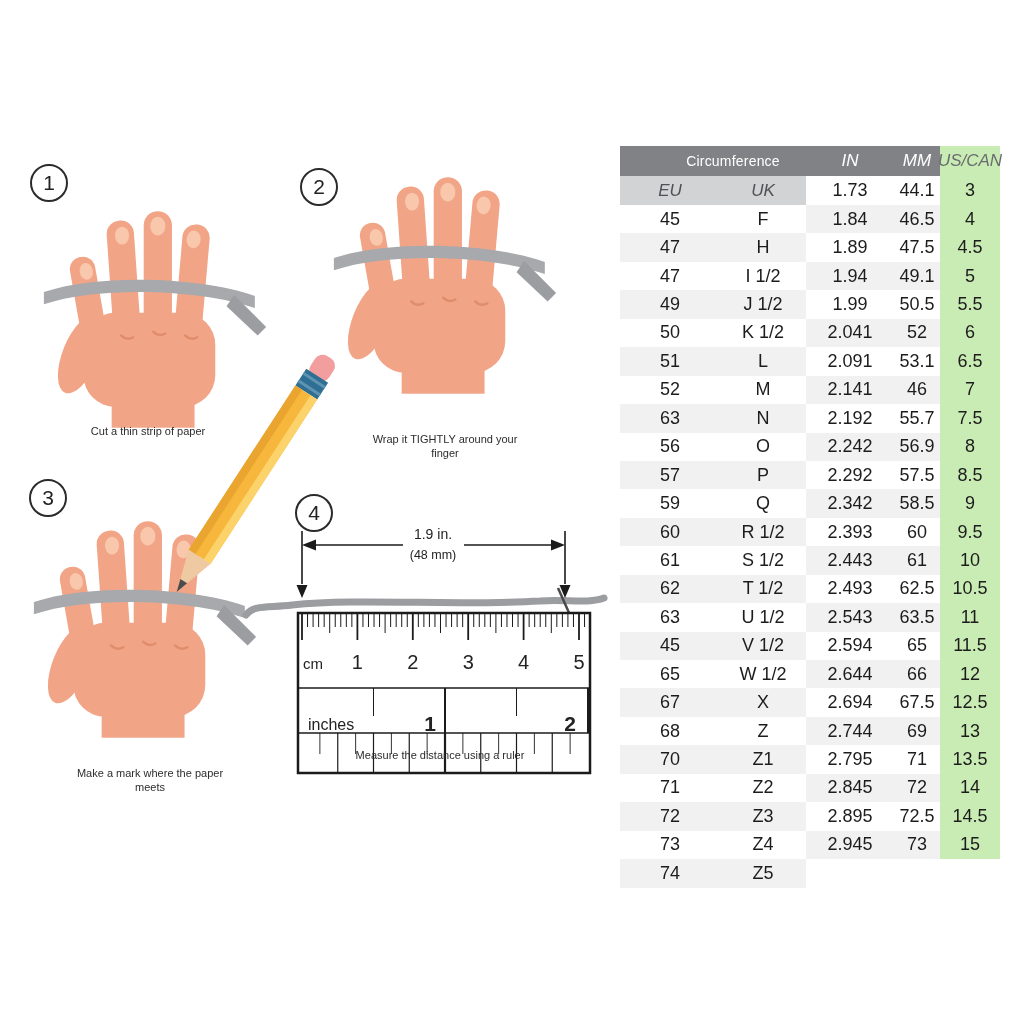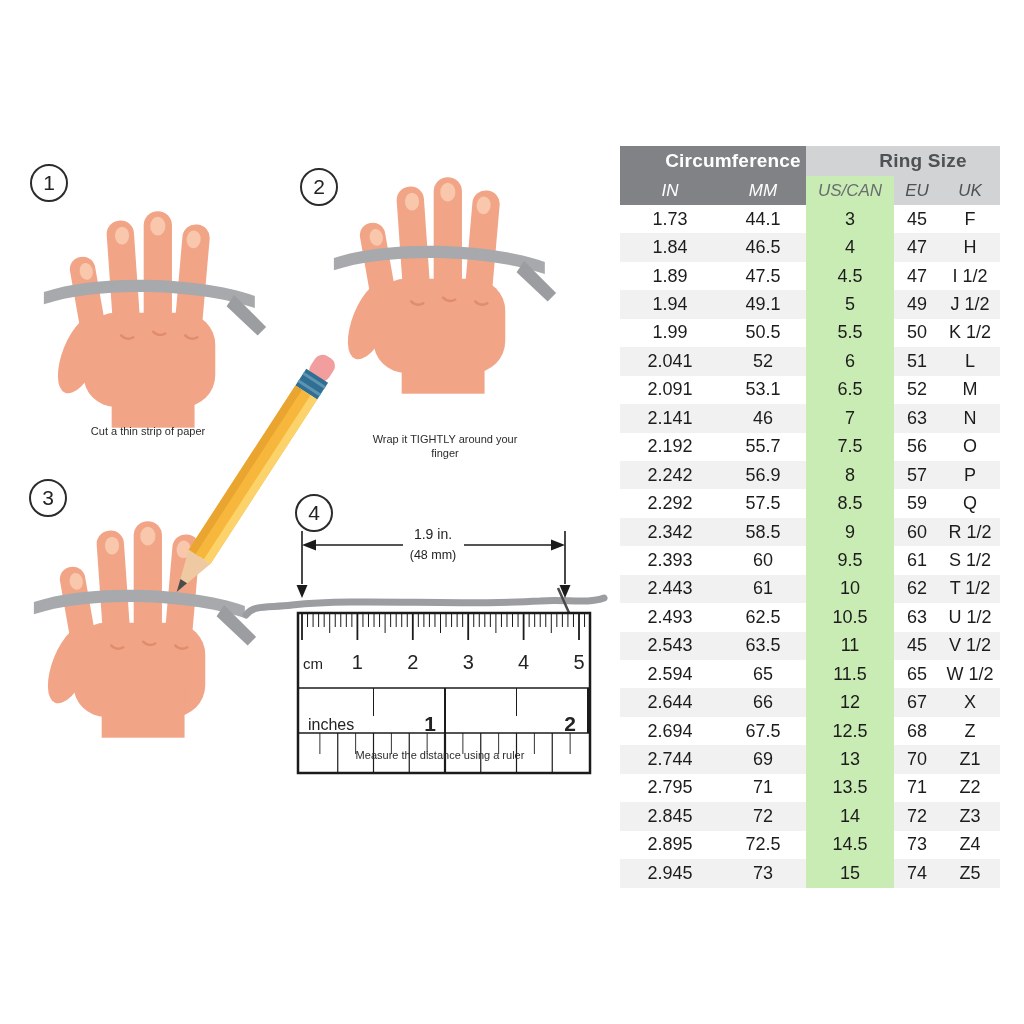--- a/index.html
+++ b/index.html
@@ -17,21 +17,21 @@
   .pencil{position:absolute;left:234px;top:333px;width:40px;height:280px;transform:rotate(33deg);}
 
   .ruler-wrap{position:absolute;left:240px;top:518px;width:370px;height:265px;}
   #ruler-svg text{fill:#232323;font-family:"Liberation Sans",sans-serif;}
 
   
   #ring-table{position:absolute;left:620px;top:146px;width:380px;display:grid;
               grid-template-columns:100px 86px 88px 46px 60px;
               grid-template-rows:30px 29px;grid-auto-rows:28.45px;}
   .cell{display:flex;align-items:center;justify-content:center;font-size:18px;color:#1c1c1c;white-space:nowrap;}
-  .gh{font-weight:bold;font-size:19px;letter-spacing:.2px;padding-left:40px;}
+  .gh{font-weight:normal;font-size:14px;letter-spacing:.2px;padding-left:40px;}
   .dark{background:#808285;color:#ffffff;}
   .lightbg{background:#D2D3D5;color:#4F5254;}
   .colh{font-style:italic;font-size:17px;}
   .green{background:#C9ECB4;}
   .colhead-green{color:#6a6d70;}
   .alt{background:#F1F1F2;}
   .alt.green{background:#C9ECB4;}
 </style>
 </head>
 <body>
@@ -146,20 +146,21 @@
         <path d="M152,152 q6,6 13,2"></path>
       </g>
 
       <g>
         <path d="M2,106 C60,86 170,90 226,110 L226,123 C170,103 60,99 2,119 Z" fill="#A7A9AC"></path>
         <path d="M204,109 L238,143 L229,152 L196,121 Z" fill="#9B9DA0"></path>
       </g>
     </g>
   </svg>
 </div>
+  <div class="caption" style="left:64px;top:766px;width:172px;">Make a mark where the paper meets</div>
 
   <div class="pencil">
     <svg viewBox="0 0 40 290" width="40" height="290">
       <rect x="9" y="2" width="22" height="26" rx="9" fill="#F29E9E"></rect>
       <rect x="7" y="24" width="26" height="20" fill="#2F6F93"></rect>
       <rect x="7" y="28" width="26" height="3" fill="#5E94B2"></rect>
       <rect x="7" y="37" width="26" height="3" fill="#5E94B2"></rect>
       <rect x="7" y="44" width="26" height="196" fill="#F6B73C"></rect>
       <rect x="7" y="44" width="8" height="196" fill="#E9A52F"></rect>
       <rect x="25" y="44" width="8" height="196" fill="#FCD36A"></rect>
@@ -265,21 +266,20 @@
         <line x1="222.875" y1="215" x2="222.875" y2="236" stroke="#1b1b1b" stroke-width="0.9"></line>
         <line x1="258.625" y1="215" x2="258.625" y2="236" stroke="#1b1b1b" stroke-width="0.9"></line>
         <line x1="294.375" y1="215" x2="294.375" y2="236" stroke="#1b1b1b" stroke-width="0.9"></line>
         <line x1="330.125" y1="215" x2="330.125" y2="236" stroke="#1b1b1b" stroke-width="0.9"></line>
       </svg>
   </div>
   <div class="caption" style="left:280px;top:748px;width:320px;">Measure the distance using a ruler</div>
 
   <div id="ring-table">
       <div class="cell gh dark" style="grid-column: span 2;">Circumference</div>
-      <div class="cell gh lightbg" style="grid-column: span 3;">Ring Size</div>
       <div class="cell colh dark">IN</div>
       <div class="cell colh dark">MM</div>
       <div class="cell colh green colhead-green">US/CAN</div>
       <div class="cell colh lightbg">EU</div>
       <div class="cell colh lightbg">UK</div>
       <div class="cell ">1.73</div>
       <div class="cell ">44.1</div>
       <div class="cell green">3</div>
       <div class="cell ">45</div>
       <div class="cell ">F</div>

